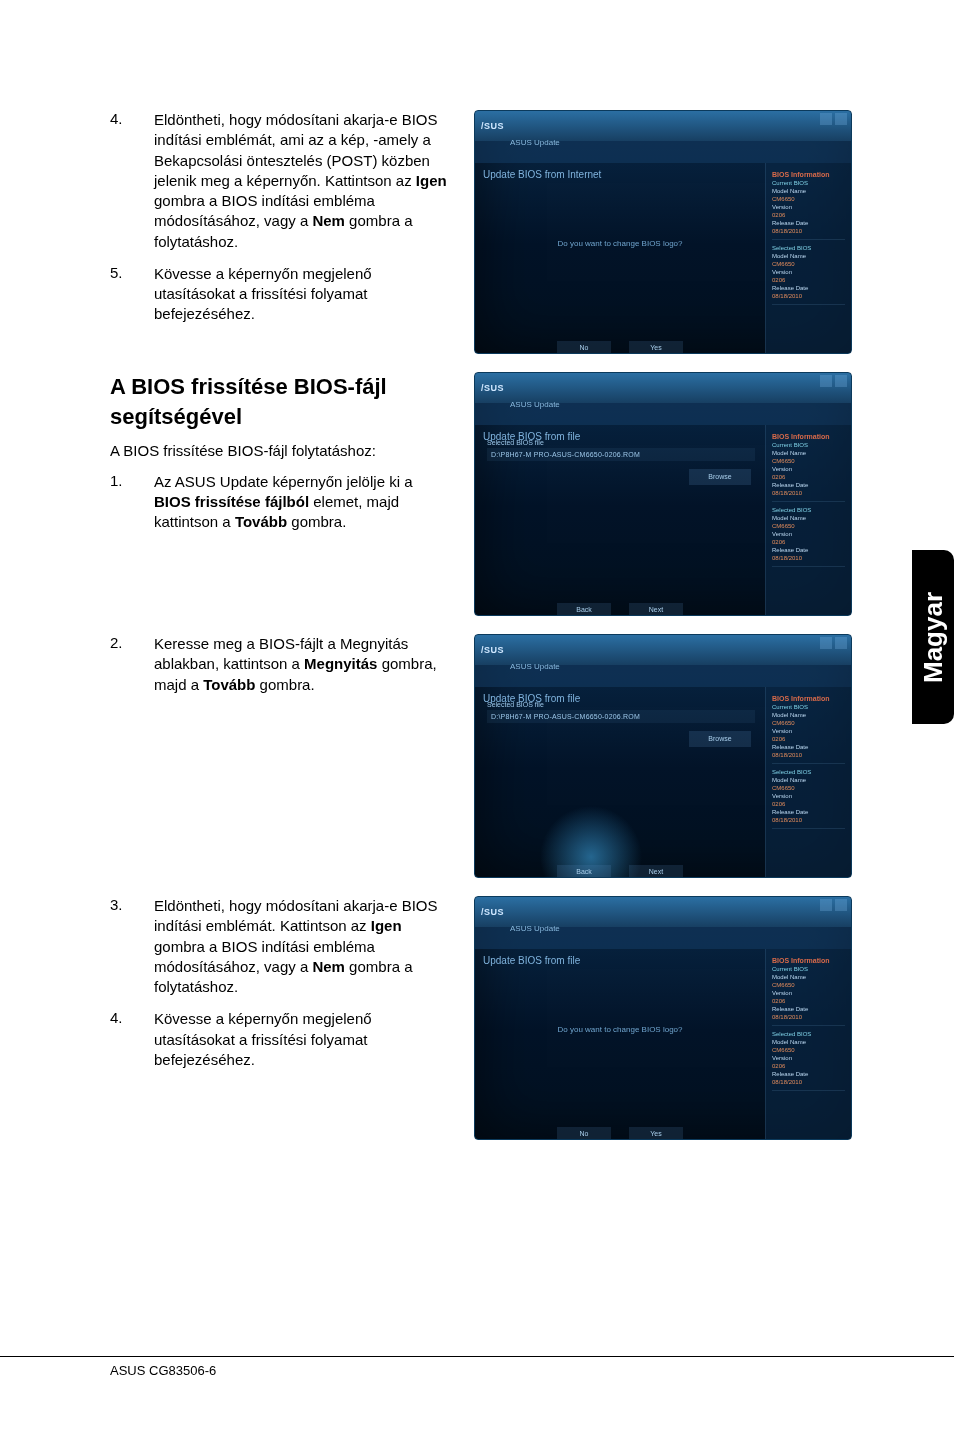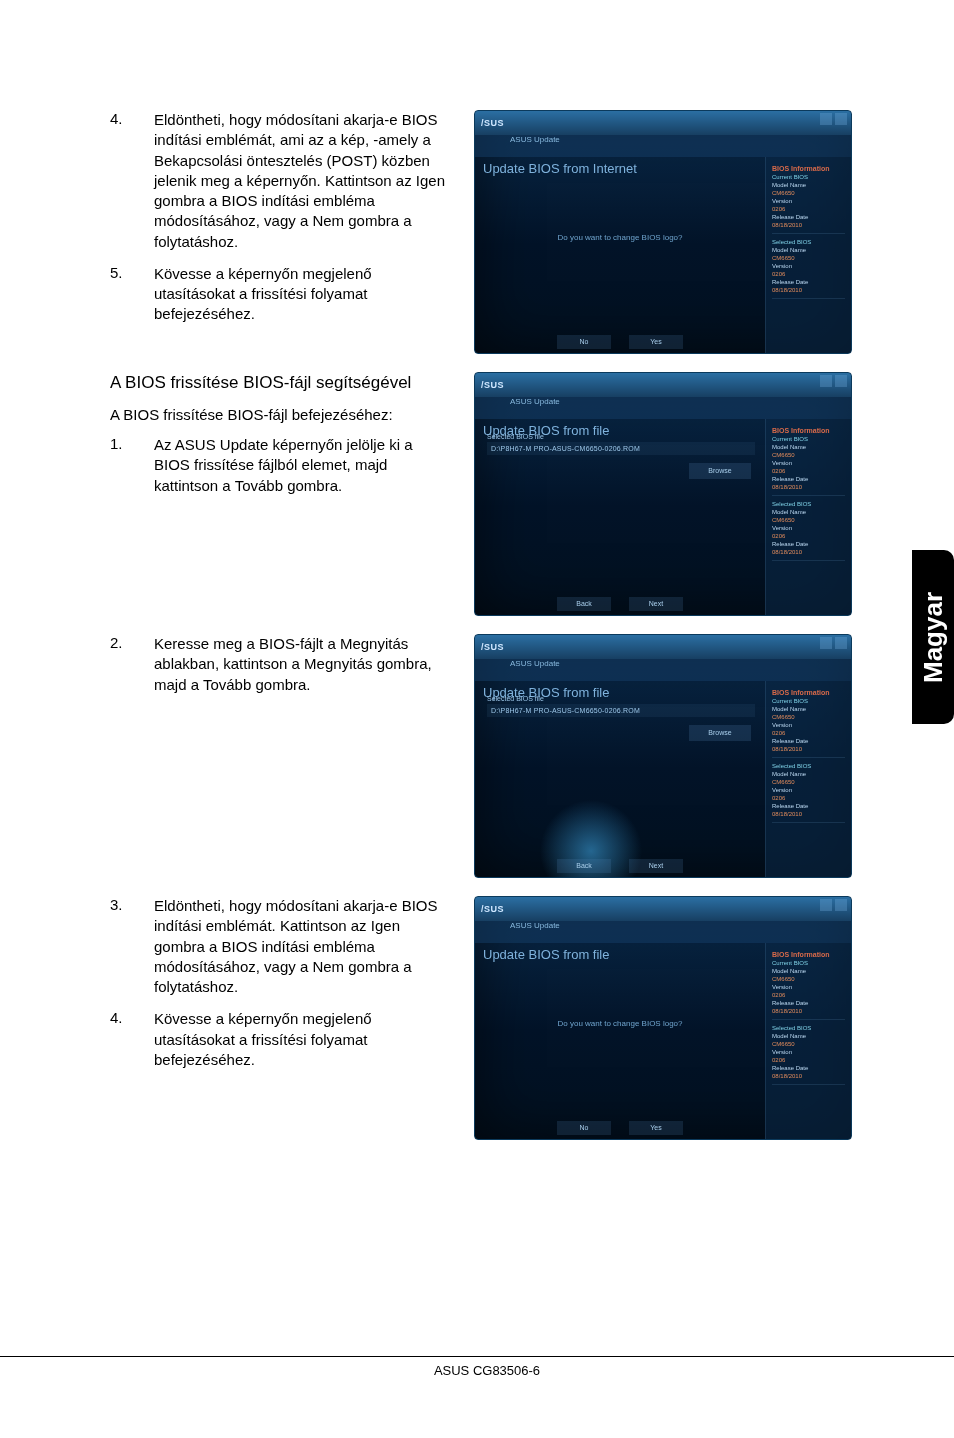--- a/index.html
+++ b/index.html
@@ -5,69 +5,69 @@
   * { margin: 0; padding: 0; box-sizing: border-box; }
   html, body { width: 954px; height: 1438px; background: #fff; font-family: Arial, Helvetica, sans-serif; color: #000; }
   .page { position: relative; width: 954px; height: 1438px; padding: 110px 90px 0 110px; }
   .content { display: flex; flex-direction: column; gap: 18px; }
   .row { display: flex; align-items: flex-start; gap: 24px; }
   .left { flex: 0 0 340px; }
   .right { flex: 0 0 378px; }
   .list { display: flex; gap: 20px; margin-bottom: 12px; }
   .list .num { flex: 0 0 24px; font-size: 15px; }
   .list .body { flex: 1; font-size: 15px; line-height: 1.35; }
-  .body b { font-weight: normal; }
-  .h2 { font-size: 17px; font-weight: normal; line-height: 1.35; margin-bottom: 10px; }
+  .body b { font-weight: bold; }
+  .h2 { font-size: 22px; font-weight: bold; line-height: 1.35; margin-bottom: 10px; }
   .para { font-size: 15px; line-height: 1.35; margin-bottom: 10px; }
 
   
   .sidetab {
     position: absolute;
     right: 0; top: 550px;
     width: 42px; height: 174px;
     background: #000; color: #fff;
     display: flex; align-items: center; justify-content: center;
     font-size: 26px; font-weight: bold;
     border-top-left-radius: 10px; border-bottom-left-radius: 10px;
     writing-mode: vertical-rl; transform: rotate(180deg);
   }
 
   
   .footer {
     position: absolute; left: 0; right: 0; bottom: 60px;
     padding: 0 90px 0 110px;
     border-top: 1px solid #000;
-    display: flex; justify-content: center;
+    display: flex; justify-content: flex-start;
     font-size: 13px; padding-top: 6px;
   }
 
   
   .shot {
     width: 378px; height: 244px;
     background: linear-gradient(#0a2a4a, #021328 55%, #02101f);
     border-radius: 4px;
     position: relative;
     overflow: hidden;
     border: 1px solid #0b3a5c;
     box-shadow: inset 0 0 60px rgba(0,0,0,.6);
   }
   .shot-titlebar {
-    height: 24px; background: linear-gradient(#2b6fa3, #173f62);
+    height: 30px; background: linear-gradient(#2b6fa3, #173f62);
     display: flex; align-items: center; padding: 0 6px; gap: 6px;
   }
   .asus-logo { color: #cfe7ff; font-size: 9px; font-weight: bold; letter-spacing: .5px; }
   .shot-title { color: #88b9de; font-size: 8px; margin-top: 33px; }
   .winctrls { position: absolute; right: 4px; top: 2px; display: flex; gap: 3px; }
   .winctrls span { width: 12px; height: 12px; background: rgba(120,180,230,.3); display:inline-block; }
 
   .subbar {
     height: 22px; background: rgba(20,60,100,.55);
     margin: 0; display: flex; align-items: center; padding: 0 8px;
   }
-  .subbar-text { color: #7fb2dc; font-size: 13px; margin-top: 45px; }
+  .subbar-text { color: #7fb2dc; font-size: 10px; margin-top: 45px; }
 
   .shot-body { position: relative; height: 200px; display: flex; }
   .main-panel { flex: 1; position: relative; }
   .side-panel {
     flex: 0 0 86px;
     background: rgba(10,40,70,.6);
     padding: 6px 6px;
     display: flex; flex-direction: column; gap: 2px;
     border-left: 1px solid rgba(120,180,230,.15);
   }
@@ -174,21 +174,21 @@
               <div class="bbtn">System Information</div>
               <div class="bbtn last">Settings</div>
             </div>
     </div>
         </div>
     </div>
 
     <div class="row">
       <div class="left">
         <div class="h2">A BIOS frissítése BIOS-fájl segítségével</div>
-        <div class="para">A BIOS frissítése BIOS-fájl befejezéséhez:</div>
+        <div class="para">A BIOS frissítése BIOS-fájl folytatáshoz:</div>
         <div class="list">
           <div class="num">1.</div>
           <div class="body">Az ASUS Update képernyőn jelölje ki a <b>BIOS frissítése fájlból</b> elemet, majd kattintson a <b>Tovább</b> gombra.</div>
         </div>
       </div>
       <div class="right">
     <div class="shot">
       <div class="shot-titlebar">
         <span class="asus-logo">/SUS</span>
         <span class="shot-title">ASUS Update</span>

